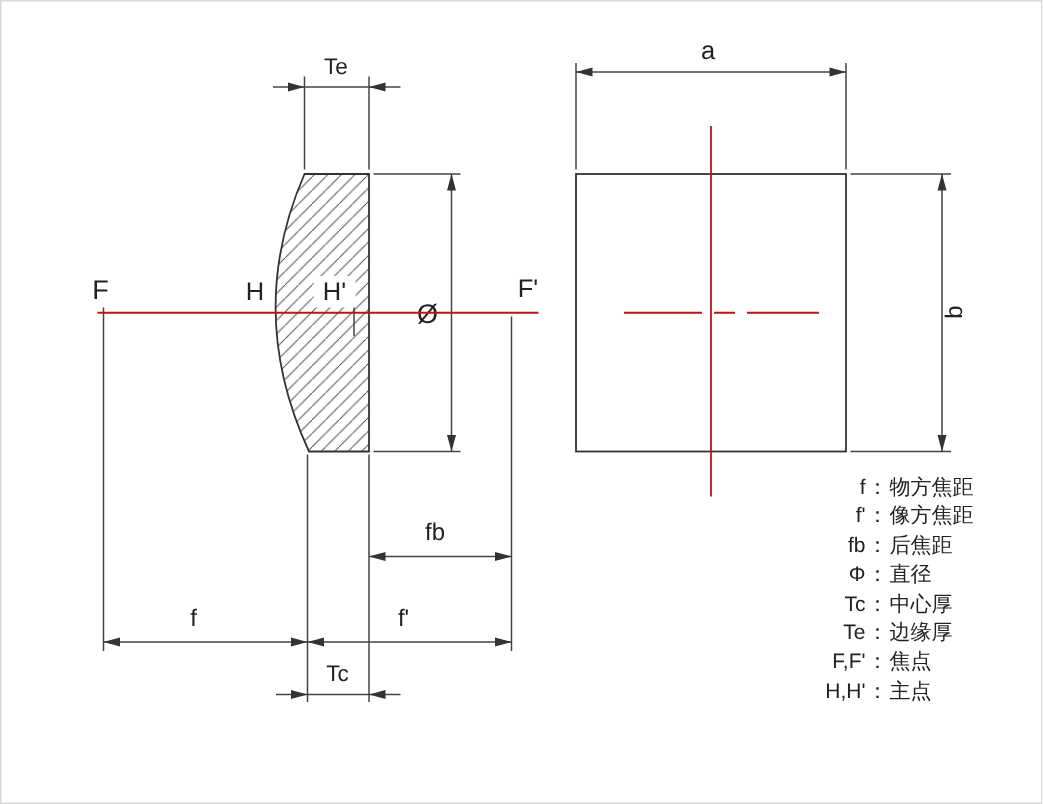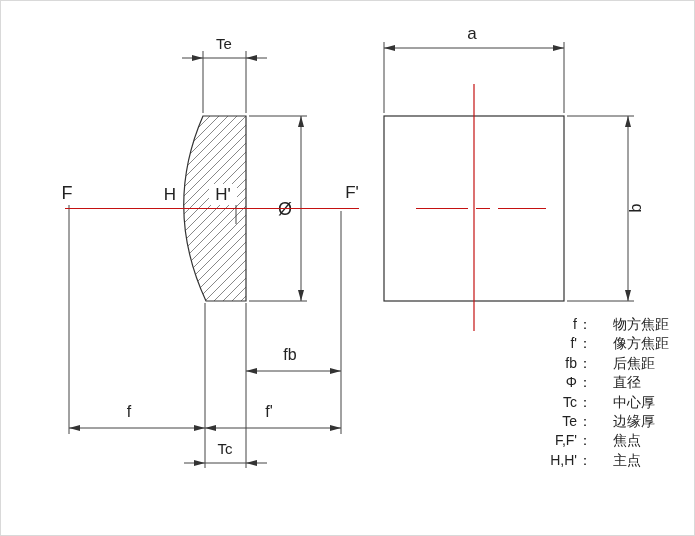--- a/index.html
+++ b/index.html
@@ -19,21 +19,21 @@
   .legend{
     position:absolute;
     left:538px;top:314px;
     font-size:14px;
     color:#222222;
     line-height:19.4px;
   }
   .legend-row{display:flex;height:19.4px;align-items:center;}
   .legend-abbr{width:38px;text-align:right;white-space:pre;}
   .legend-sep{padding:0 1px;}
-  .legend-term{white-space:pre;margin-left:20px;}
+  .legend-term{white-space:pre;}
 </style>
 </head>
 <body>
 
 <div class="stage">
 
   <svg width="695" height="536" viewBox="0 0 695 536">
     <defs>
       <pattern id="hatch" width="9" height="9" patternUnits="userSpaceOnUse">
         <path d="M0,9 L9,0" stroke="#555" stroke-width="0.7"></path>

